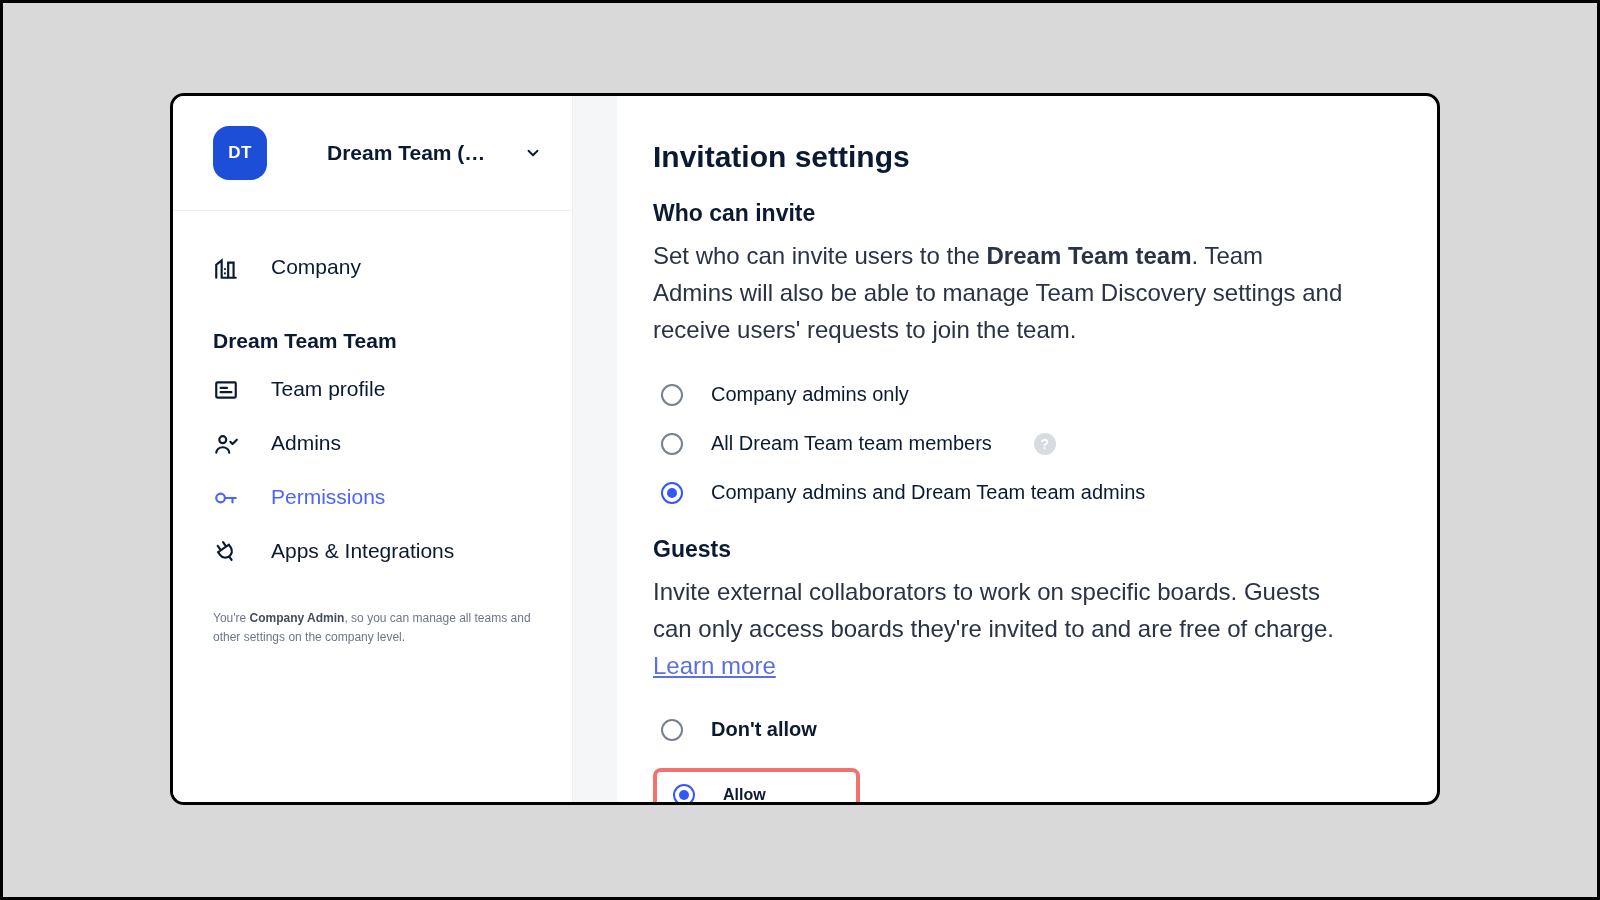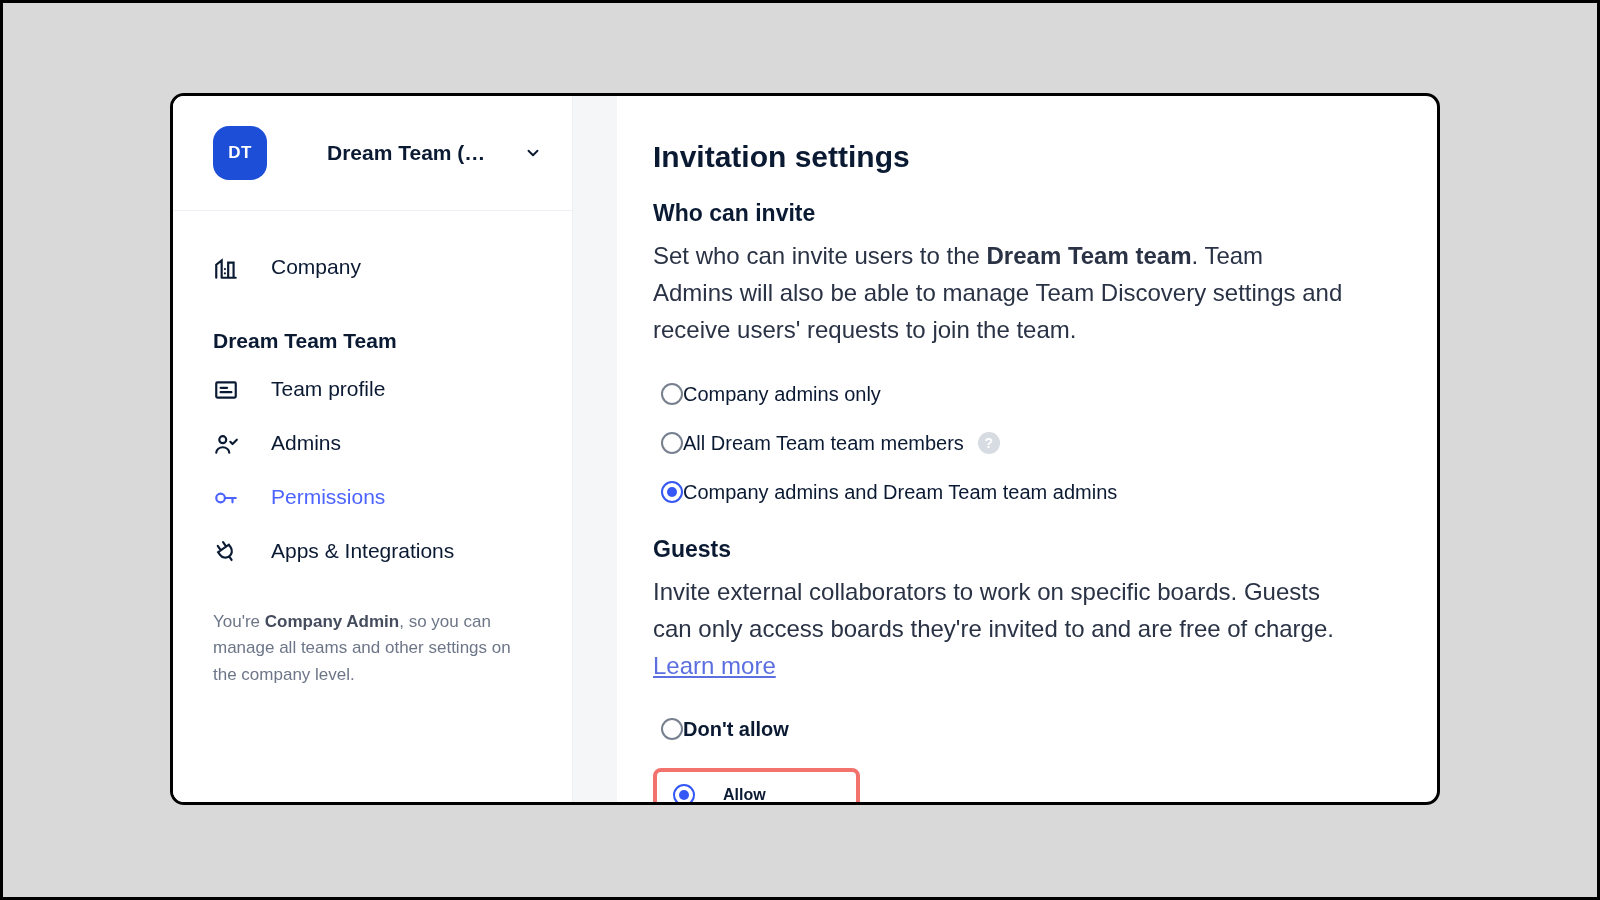--- a/index.html
+++ b/index.html
@@ -83,21 +83,21 @@
   .nav-item.active { color: #4d63ff; }
   .nav-item .ico { width: 26px; height: 26px; flex: 0 0 26px; }
   .section-label {
     font-size: 21px;
     font-weight: 700;
     color: #0b1a33;
     margin: 34px 0 10px 0;
   }
   .footnote {
     padding: 30px 40px 0 40px;
-    font-size: 17px;
+    font-size: 12px;
     line-height: 1.55;
     color: #6d7688;
   }
   .footnote b { color: #444c5d; font-weight: 700; }
 
   
   .main {
     margin-left: 44px;
     flex: 1;
     padding: 44px 52px 0 36px;
@@ -118,21 +118,22 @@
     line-height: 1.55;
     color: #2a3245;
     max-width: 690px;
     margin-bottom: 22px;
   }
   p.desc b { font-weight: 700; }
   .link { color: #5b6fe0; text-decoration: underline; cursor: pointer; }
 
   .radio-row {
     display: flex;
-    align-items: flex-start;
+    align-items: flex-end;
+    gap: 28px;
     padding: 12px 0 14px 8px;
     font-size: 20px;
     color: #0b1a33;
   }
   .radio {
     width: 22px; height: 22px;
     border: 2px solid #77808f;
     border-radius: 50%;
     position: relative;
     flex: 0 0 22px;

